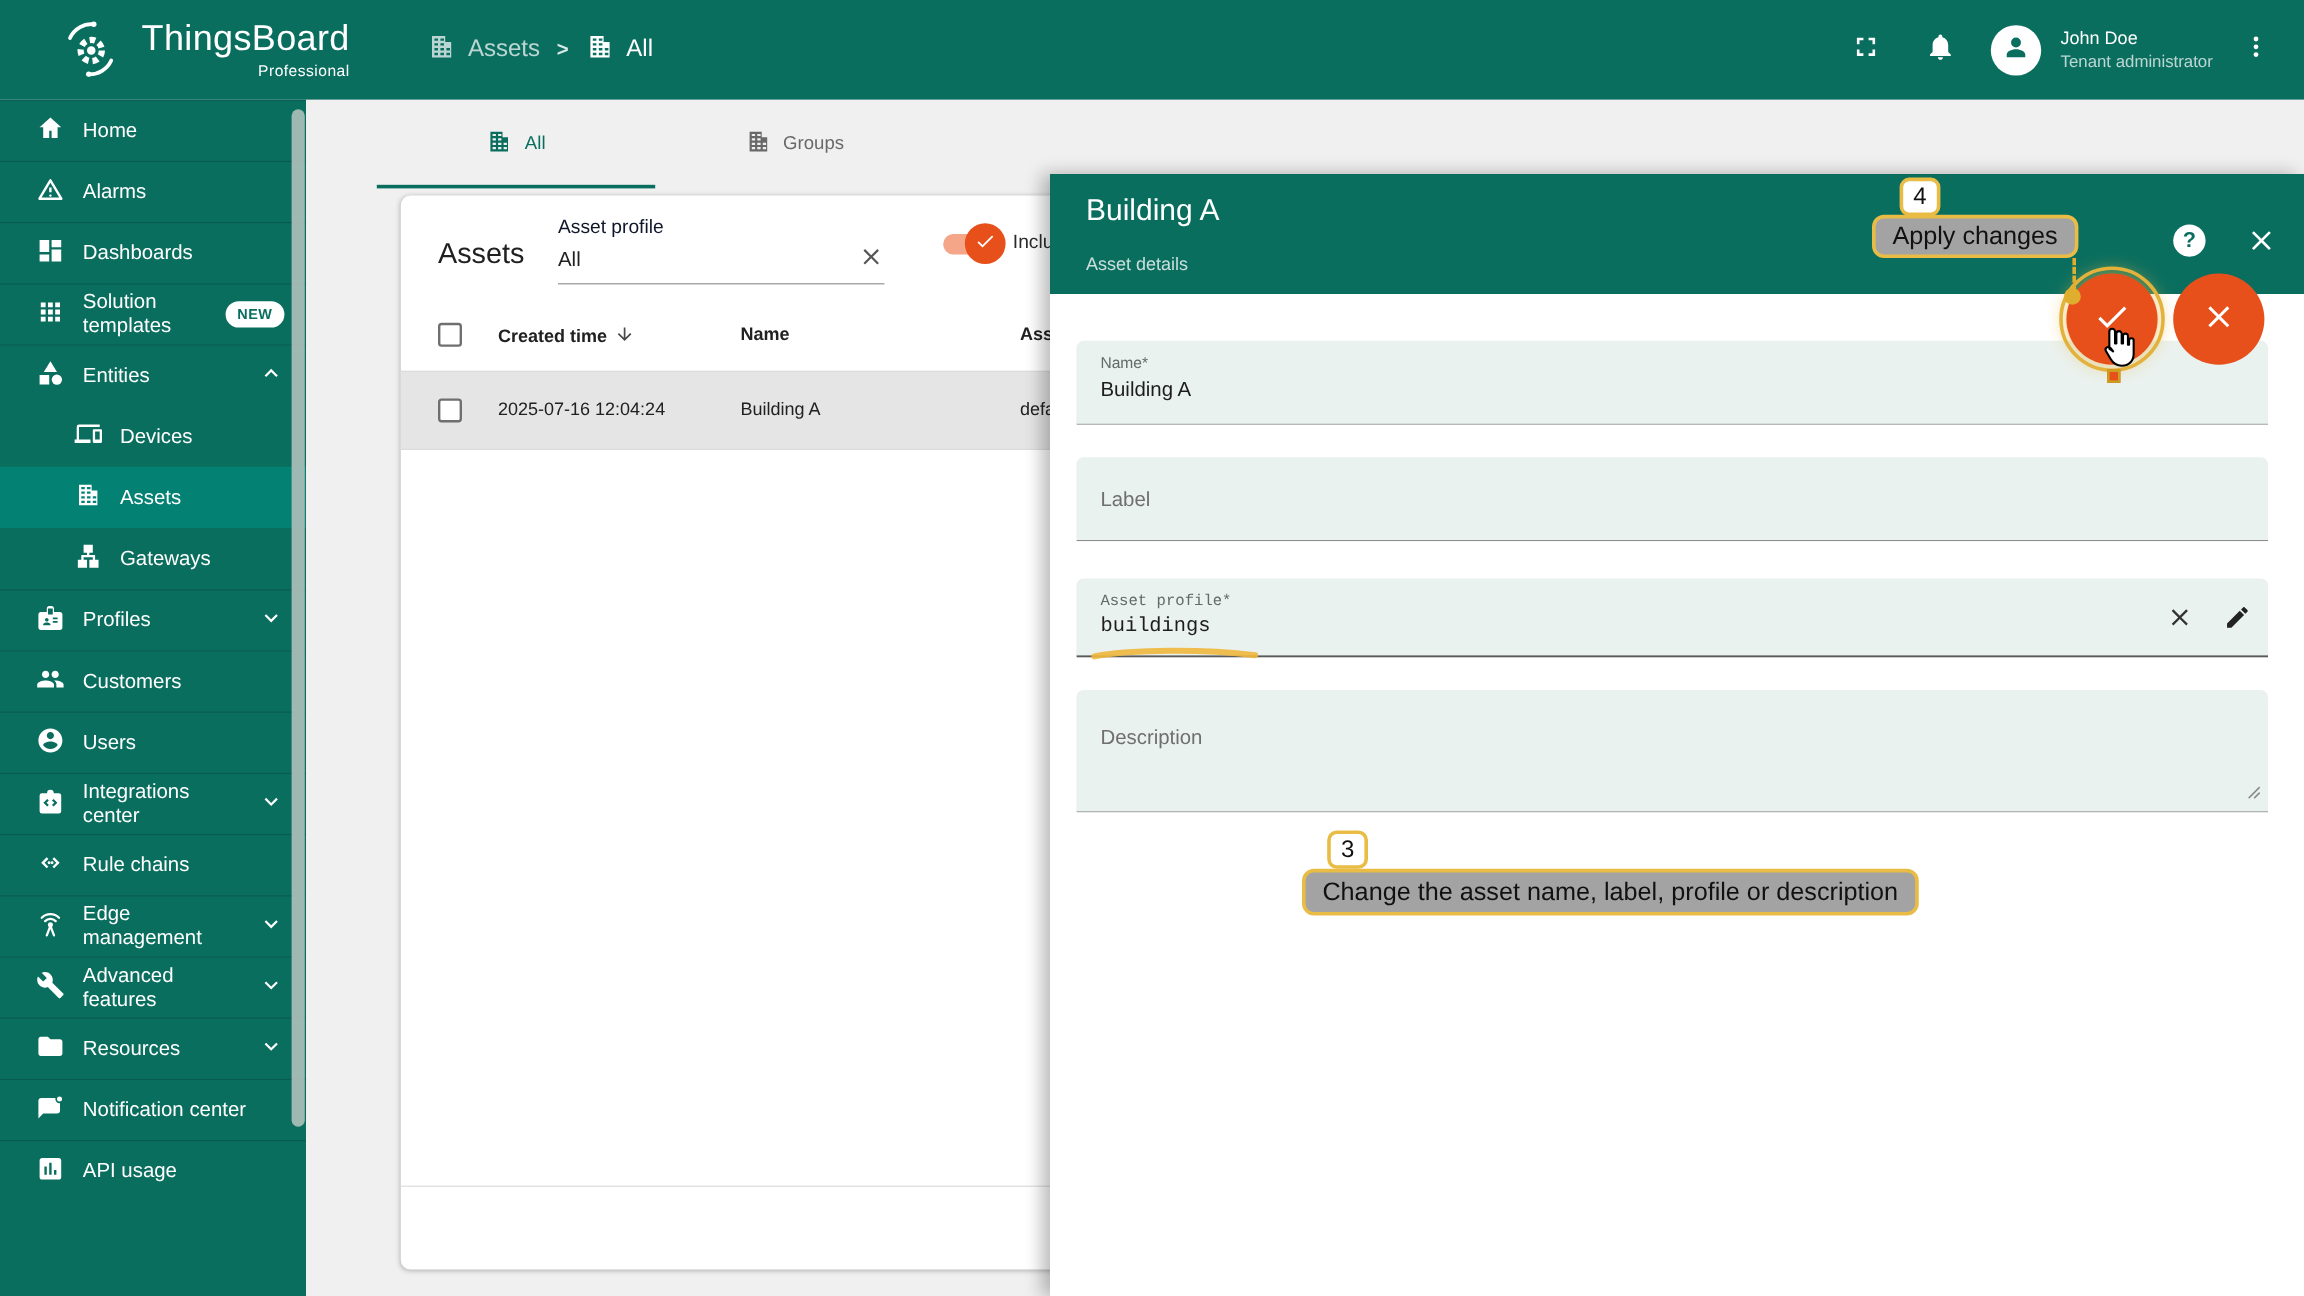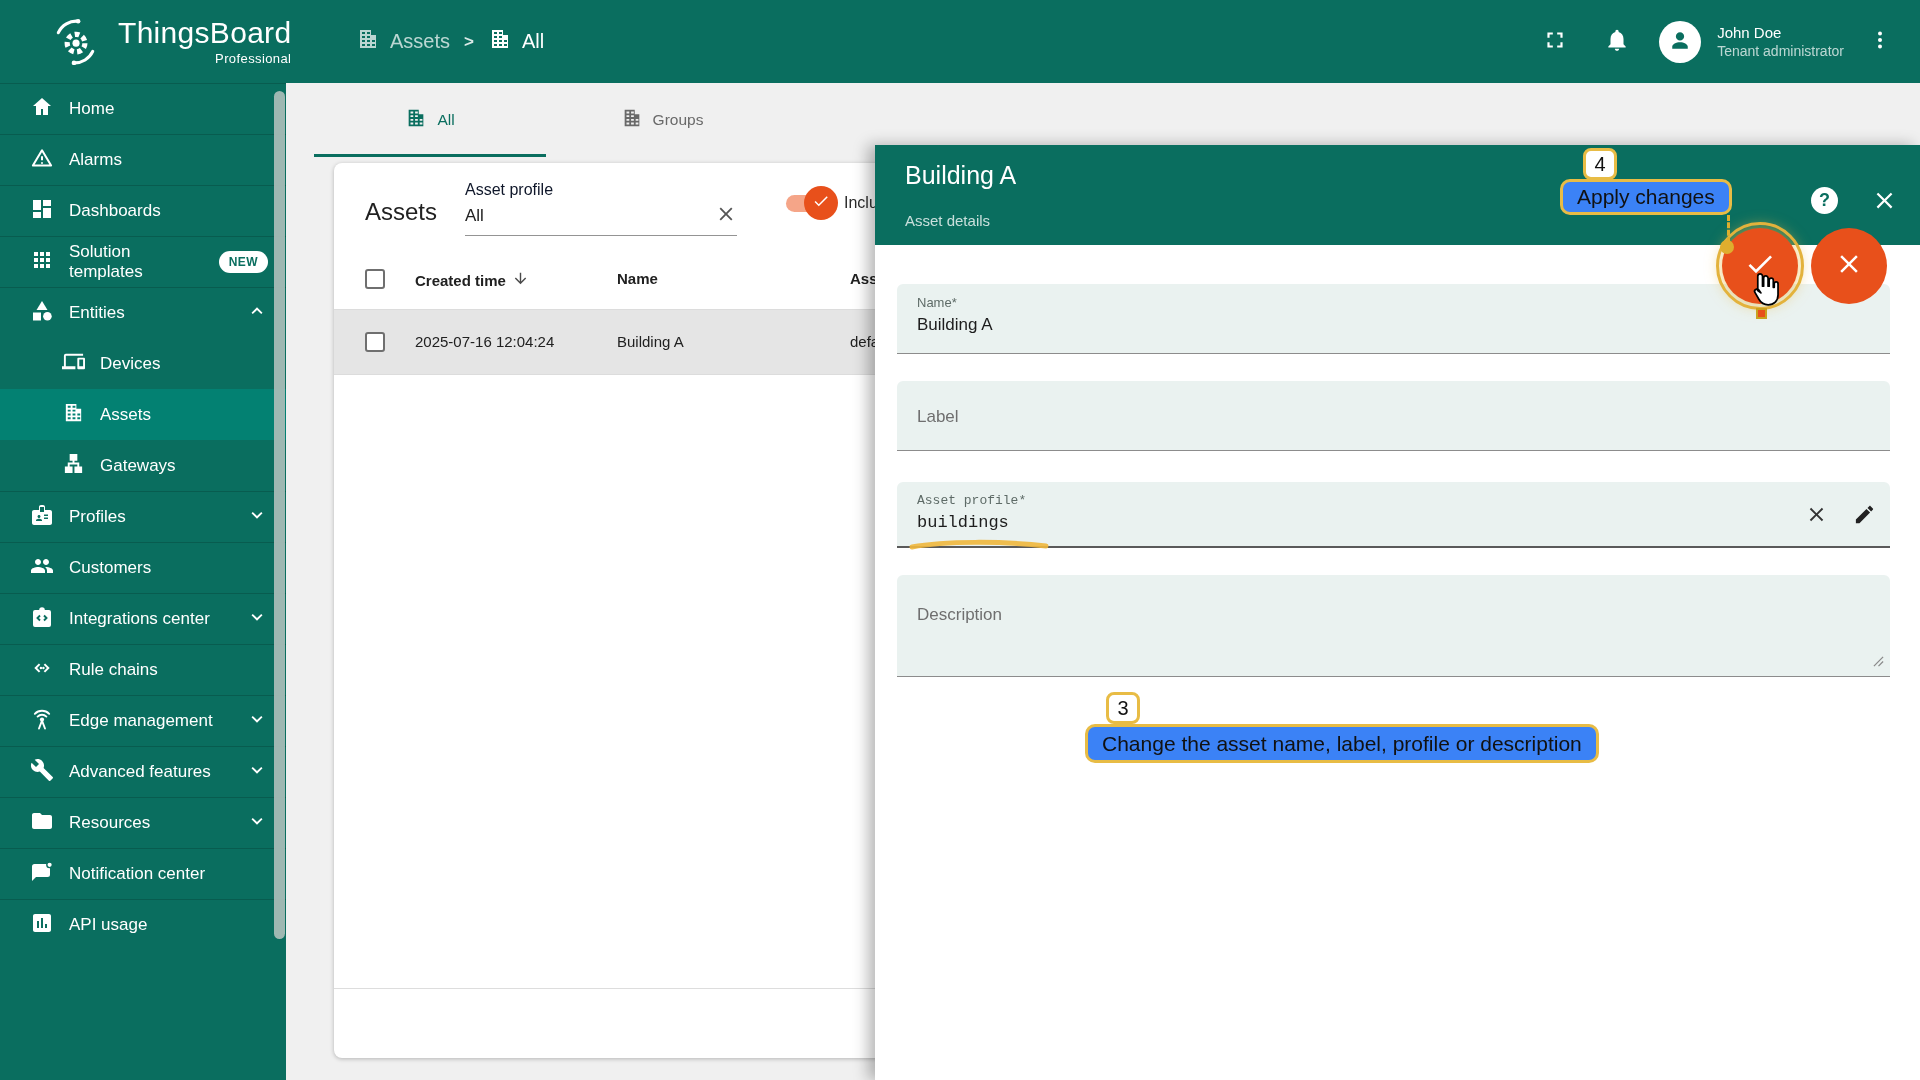--- a/index.html
+++ b/index.html
@@ -16,21 +16,21 @@
   .crumb.muted { opacity:.72; }
   .crumb-sep { font-size:17px; font-weight:bold; opacity:.85; }
   .top-right { margin-left:auto; display:flex; align-items:center; gap:22px; padding-right:26px; }
   .icon-btn { width:40px; height:40px; display:flex; align-items:center; justify-content:center; cursor:pointer; }
   .avatar { width:42px; height:42px; border-radius:50%; background:#fff; display:flex; align-items:center; justify-content:center; }
   .user-block { line-height:1.3; margin-left:-6px; }
   .user-name { color:#fff; font-size:15px; }
   .user-role { color:rgba(255,255,255,.72); font-size:14px; }
 
   
-  .sidebar { position:absolute; top:83px; left:0; width:286px; bottom:0; background:#0A6E5F; z-index:40; }
+  .sidebar { position:absolute; top:83px; left:0; width:255px; bottom:0; background:#0A6E5F; z-index:40; }
   .nav-item { height:51px; display:flex; align-items:center; gap:15px; padding:0 18px 0 30px; color:#fff; font-size:17px; font-weight:500; cursor:pointer; border-top:1px solid rgba(0,0,0,.16); }
   .nav-item.sub { padding-left:62px; border-top:none; }
   .nav-item.selected { background:#0381722; background:#038172; }
   .nav-item .grow { flex:1; }
   .badge-new { background:#fff; color:#0A6E5F; font-size:12px; font-weight:bold; padding:4px 10px; border-radius:11px; letter-spacing:.4px; }
   .side-scroll { position:absolute; top:8px; right:1px; width:11px; height:848px; background:#A6BCB6; border-radius:6px; opacity:.95; }
 
   
   .main { position:absolute; left:306px; top:83px; right:0; bottom:0; background:#F0F0F0; }
   .tabs { height:74px; display:flex; padding-left:8px; }
@@ -79,21 +79,21 @@
   .f-label input { margin-top:26px; }
   .f-profile { top:337px; height:66px; border-bottom:2px solid #5A5A5A;font-family:Liberation Mono, monospace; }
   .f-desc { top:430px; height:102px; }
   .f-desc textarea { margin-top:30px; height:55px; }
   .fld-icon { position:absolute; cursor:pointer; }
   .swoosh { position:absolute; left:12px; top:56px; pointer-events:none; }
   .resize-grip { position:absolute; right:6px; bottom:5px; }
 
   
   .t-num { position:absolute; background:#fff; border:3px solid #E8BC45; border-radius:8px; min-width:34px; height:32px; display:flex; align-items:center; justify-content:center; font-size:20px; color:#111; z-index:80; }
-  .t-label { position:absolute; background:#3b82f6; border:3px solid #E8BC45; border-radius:10px; display:flex; align-items:center; padding:0 14px; font-size:21px; color:#111; z-index:80; white-space:nowrap; }
+  .t-label { position:absolute; background:#a3a3a3; border:3px solid #E8BC45; border-radius:10px; display:flex; align-items:center; padding:0 14px; font-size:21px; color:#111; z-index:80; white-space:nowrap; }
   .s4-num { left:1583px; top:148px; }
   .s4-label { left:1560px; top:179px; height:36px; }
   .s4-line { position:absolute; left:1727px; top:215px; height:28px; border-left:3px dashed #DFAE2E; z-index:80; }
   .s4-dot { position:absolute; left:1720px; top:240px; width:14px; height:14px; border-radius:50%; background:#DFAE2E; z-index:80; }
   .s3-num { left:1106px; top:692px; }
   .s3-label { left:1085px; top:724px; height:39px; }
 
   .cursor-wrap { position:absolute; left:1744px; top:270px; z-index:95; pointer-events:none; }
   .click-badge { position:absolute; left:12px; top:38px; width:11px; height:11px; background:#E8501B; border:2px solid #C9A11F; }
 </style>
@@ -241,20 +241,26 @@
     <span class="grow"></span>
     <span><svg width="22" height="22" viewBox="0 0 24 24" fill="#fff">
           <path d="M7.4 8.6 12 13.2l4.6-4.6L18 10l-6 6-6-6 1.4-1.4z"></path>
         </svg></span>
   </div>
   <div class="nav-item">
     <span><svg width="24" height="24" viewBox="0 0 24 24" fill="#fff">
           <path d="M16 11c1.66 0 2.99-1.34 2.99-3S17.66 5 16 5s-3 1.34-3 3 1.34 3 3 3zm-8 0c1.66 0 2.99-1.34 2.99-3S9.66 5 8 5 5 6.34 5 8s1.34 3 3 3zm0 2c-2.33 0-7 1.17-7 3.5V19h14v-2.5c0-2.33-4.67-3.5-7-3.5zm8 0c-.29 0-.62.02-.97.05 1.16.84 1.97 1.97 1.97 3.45V19h6v-2.5c0-2.33-4.67-3.5-7-3.5z"></path>
         </svg></span>
     <span>Customers</span>
+  </div>
+  <div class="nav-item">
+    <span><svg width="24" height="24" viewBox="0 0 24 24" fill="#fff">
+          <path d="M12 2C6.48 2 2 6.48 2 12s4.48 10 10 10 10-4.48 10-10S17.52 2 12 2zm0 3c1.66 0 3 1.34 3 3s-1.34 3-3 3-3-1.34-3-3 1.34-3 3-3zm0 14.2c-2.5 0-4.71-1.28-6-3.22.03-1.99 4-3.08 6-3.08 1.99 0 5.97 1.09 6 3.08-1.29 1.94-3.5 3.22-6 3.22z"></path>
+        </svg></span>
+    <span>Users</span>
   </div>
   <div class="nav-item">
     <span><svg width="24" height="24" viewBox="0 0 24 24">
           <path fill="#fff" d="M19 5h-4.2a2.8 2.8 0 0 0-5.6 0H5a2 2 0 0 0-2 2v13a2 2 0 0 0 2 2h14a2 2 0 0 0 2-2V7a2 2 0 0 0-2-2z"></path>
           <path fill="none" stroke="#0A6E5F" stroke-width="1.9" d="M10 10.5 7.5 13l2.5 2.5M14 10.5 16.5 13 14 15.5"></path>
         </svg></span>
     <span>Integrations center</span>
     <span class="grow"></span>
     <span><svg width="22" height="22" viewBox="0 0 24 24" fill="#fff">
           <path d="M7.4 8.6 12 13.2l4.6-4.6L18 10l-6 6-6-6 1.4-1.4z"></path>

